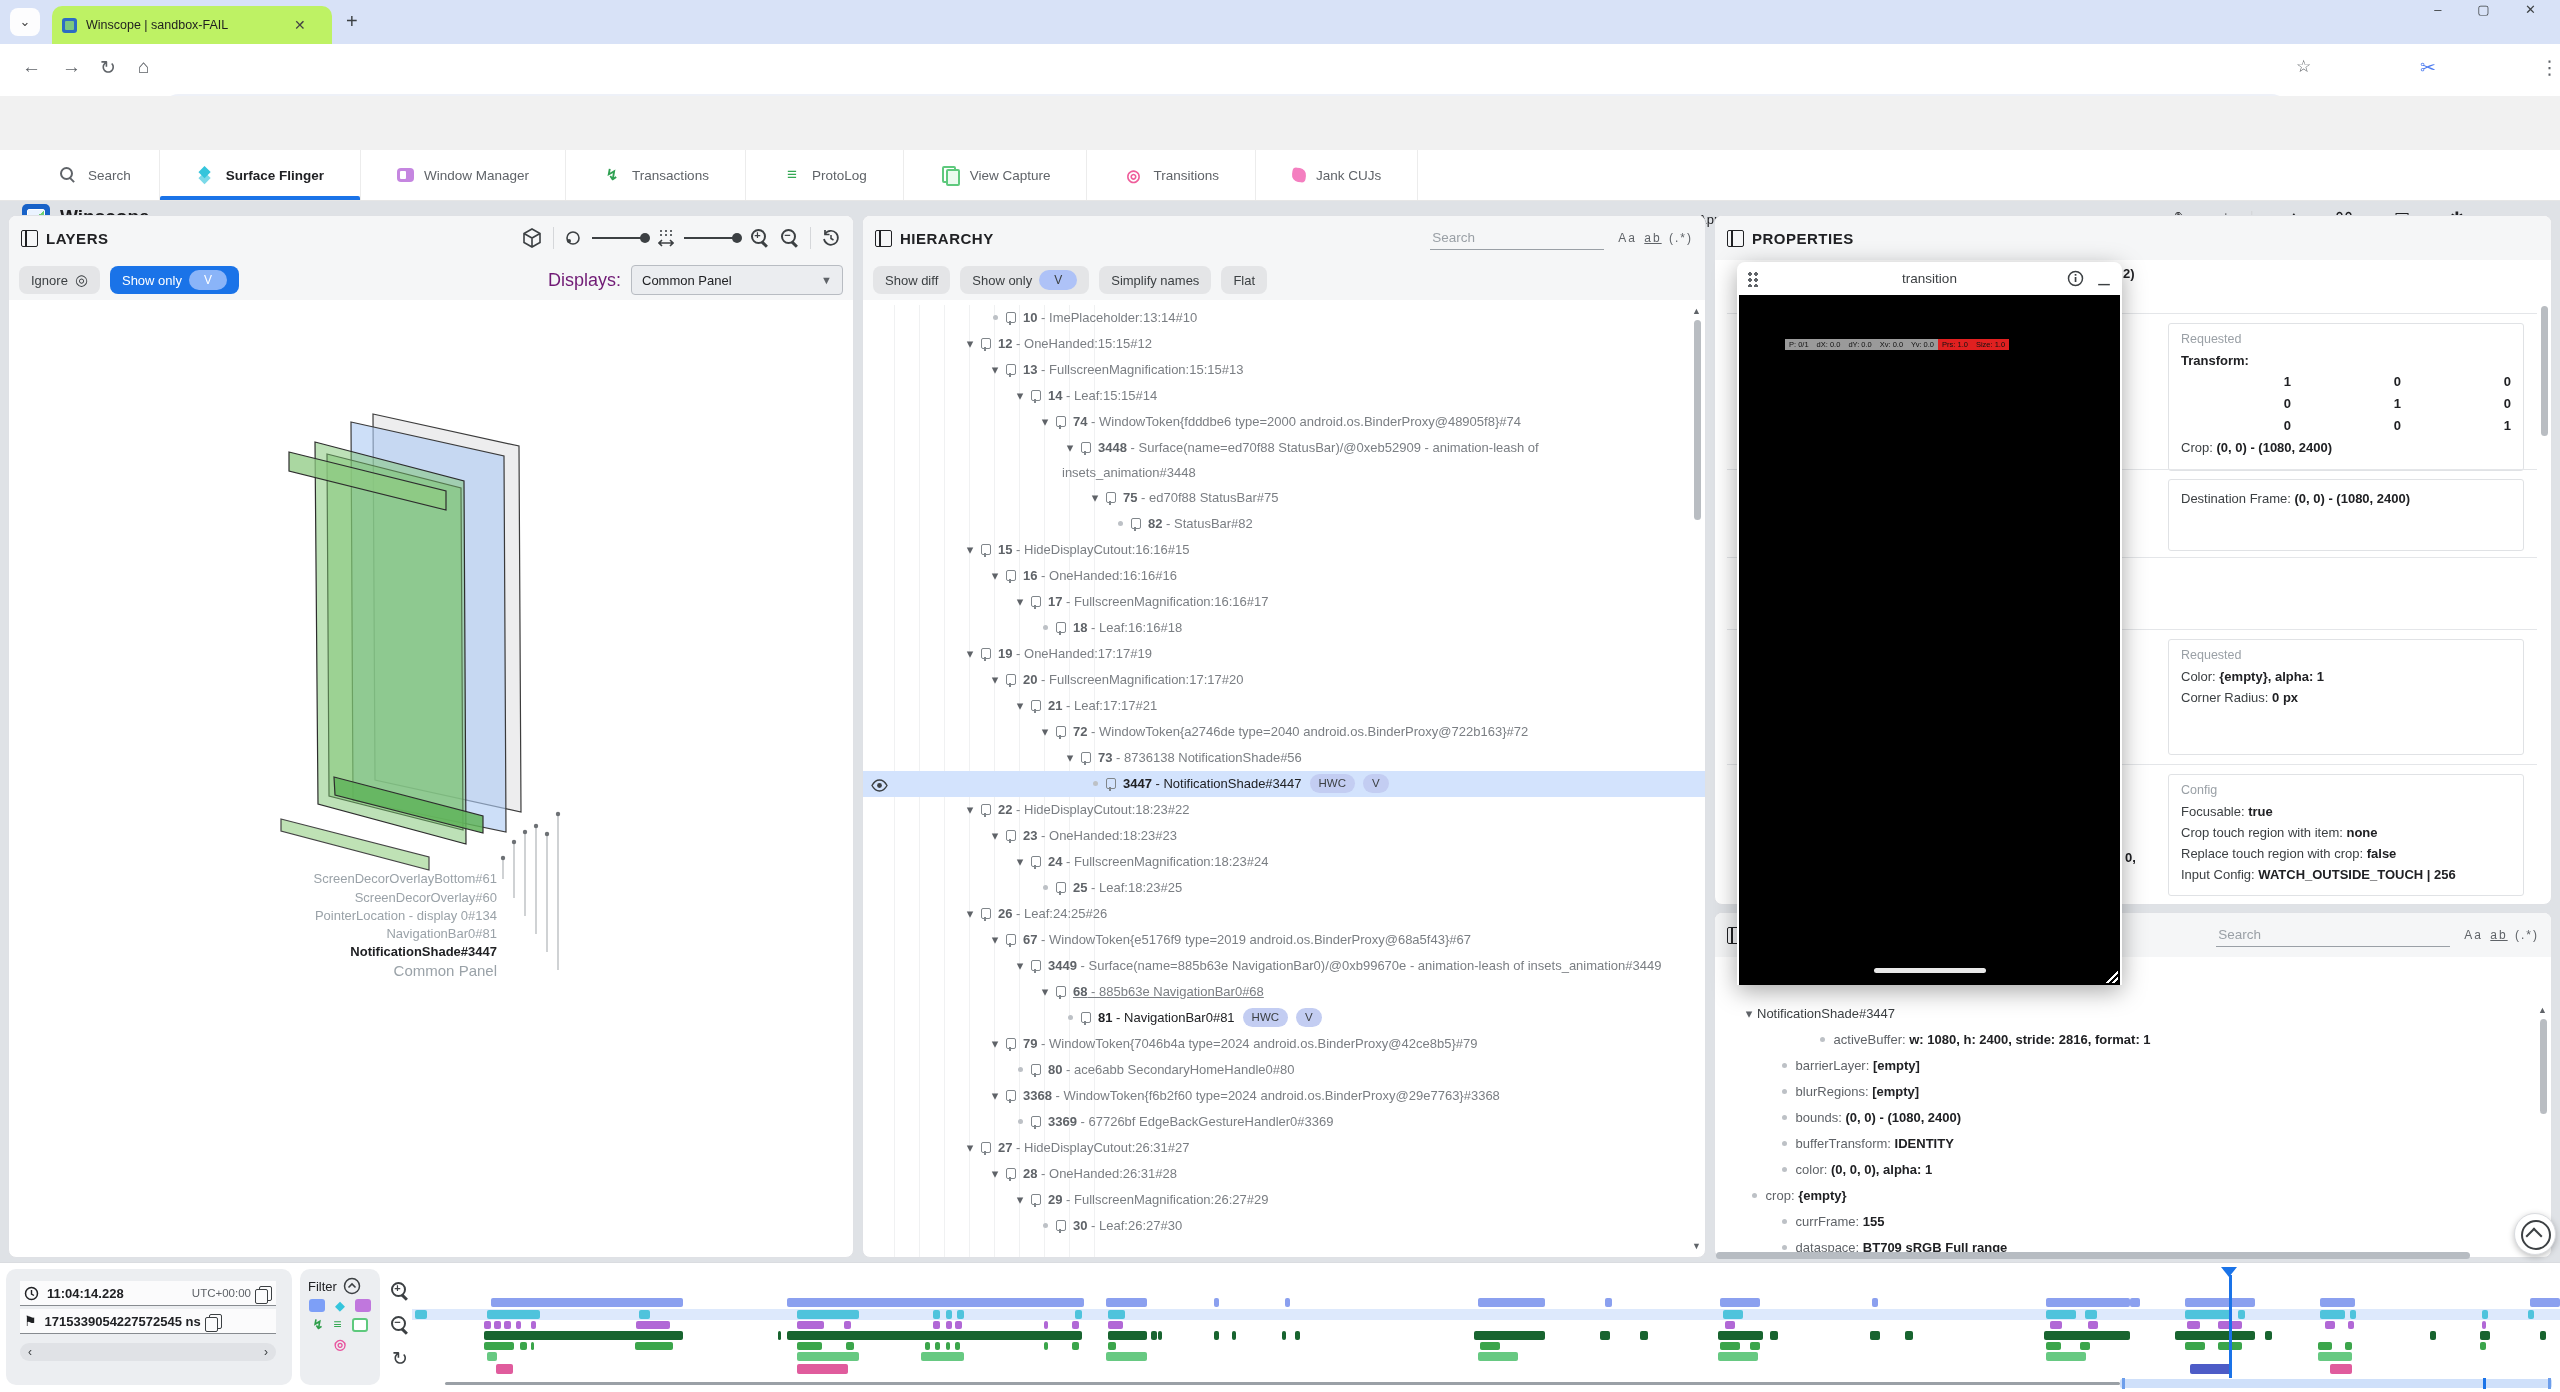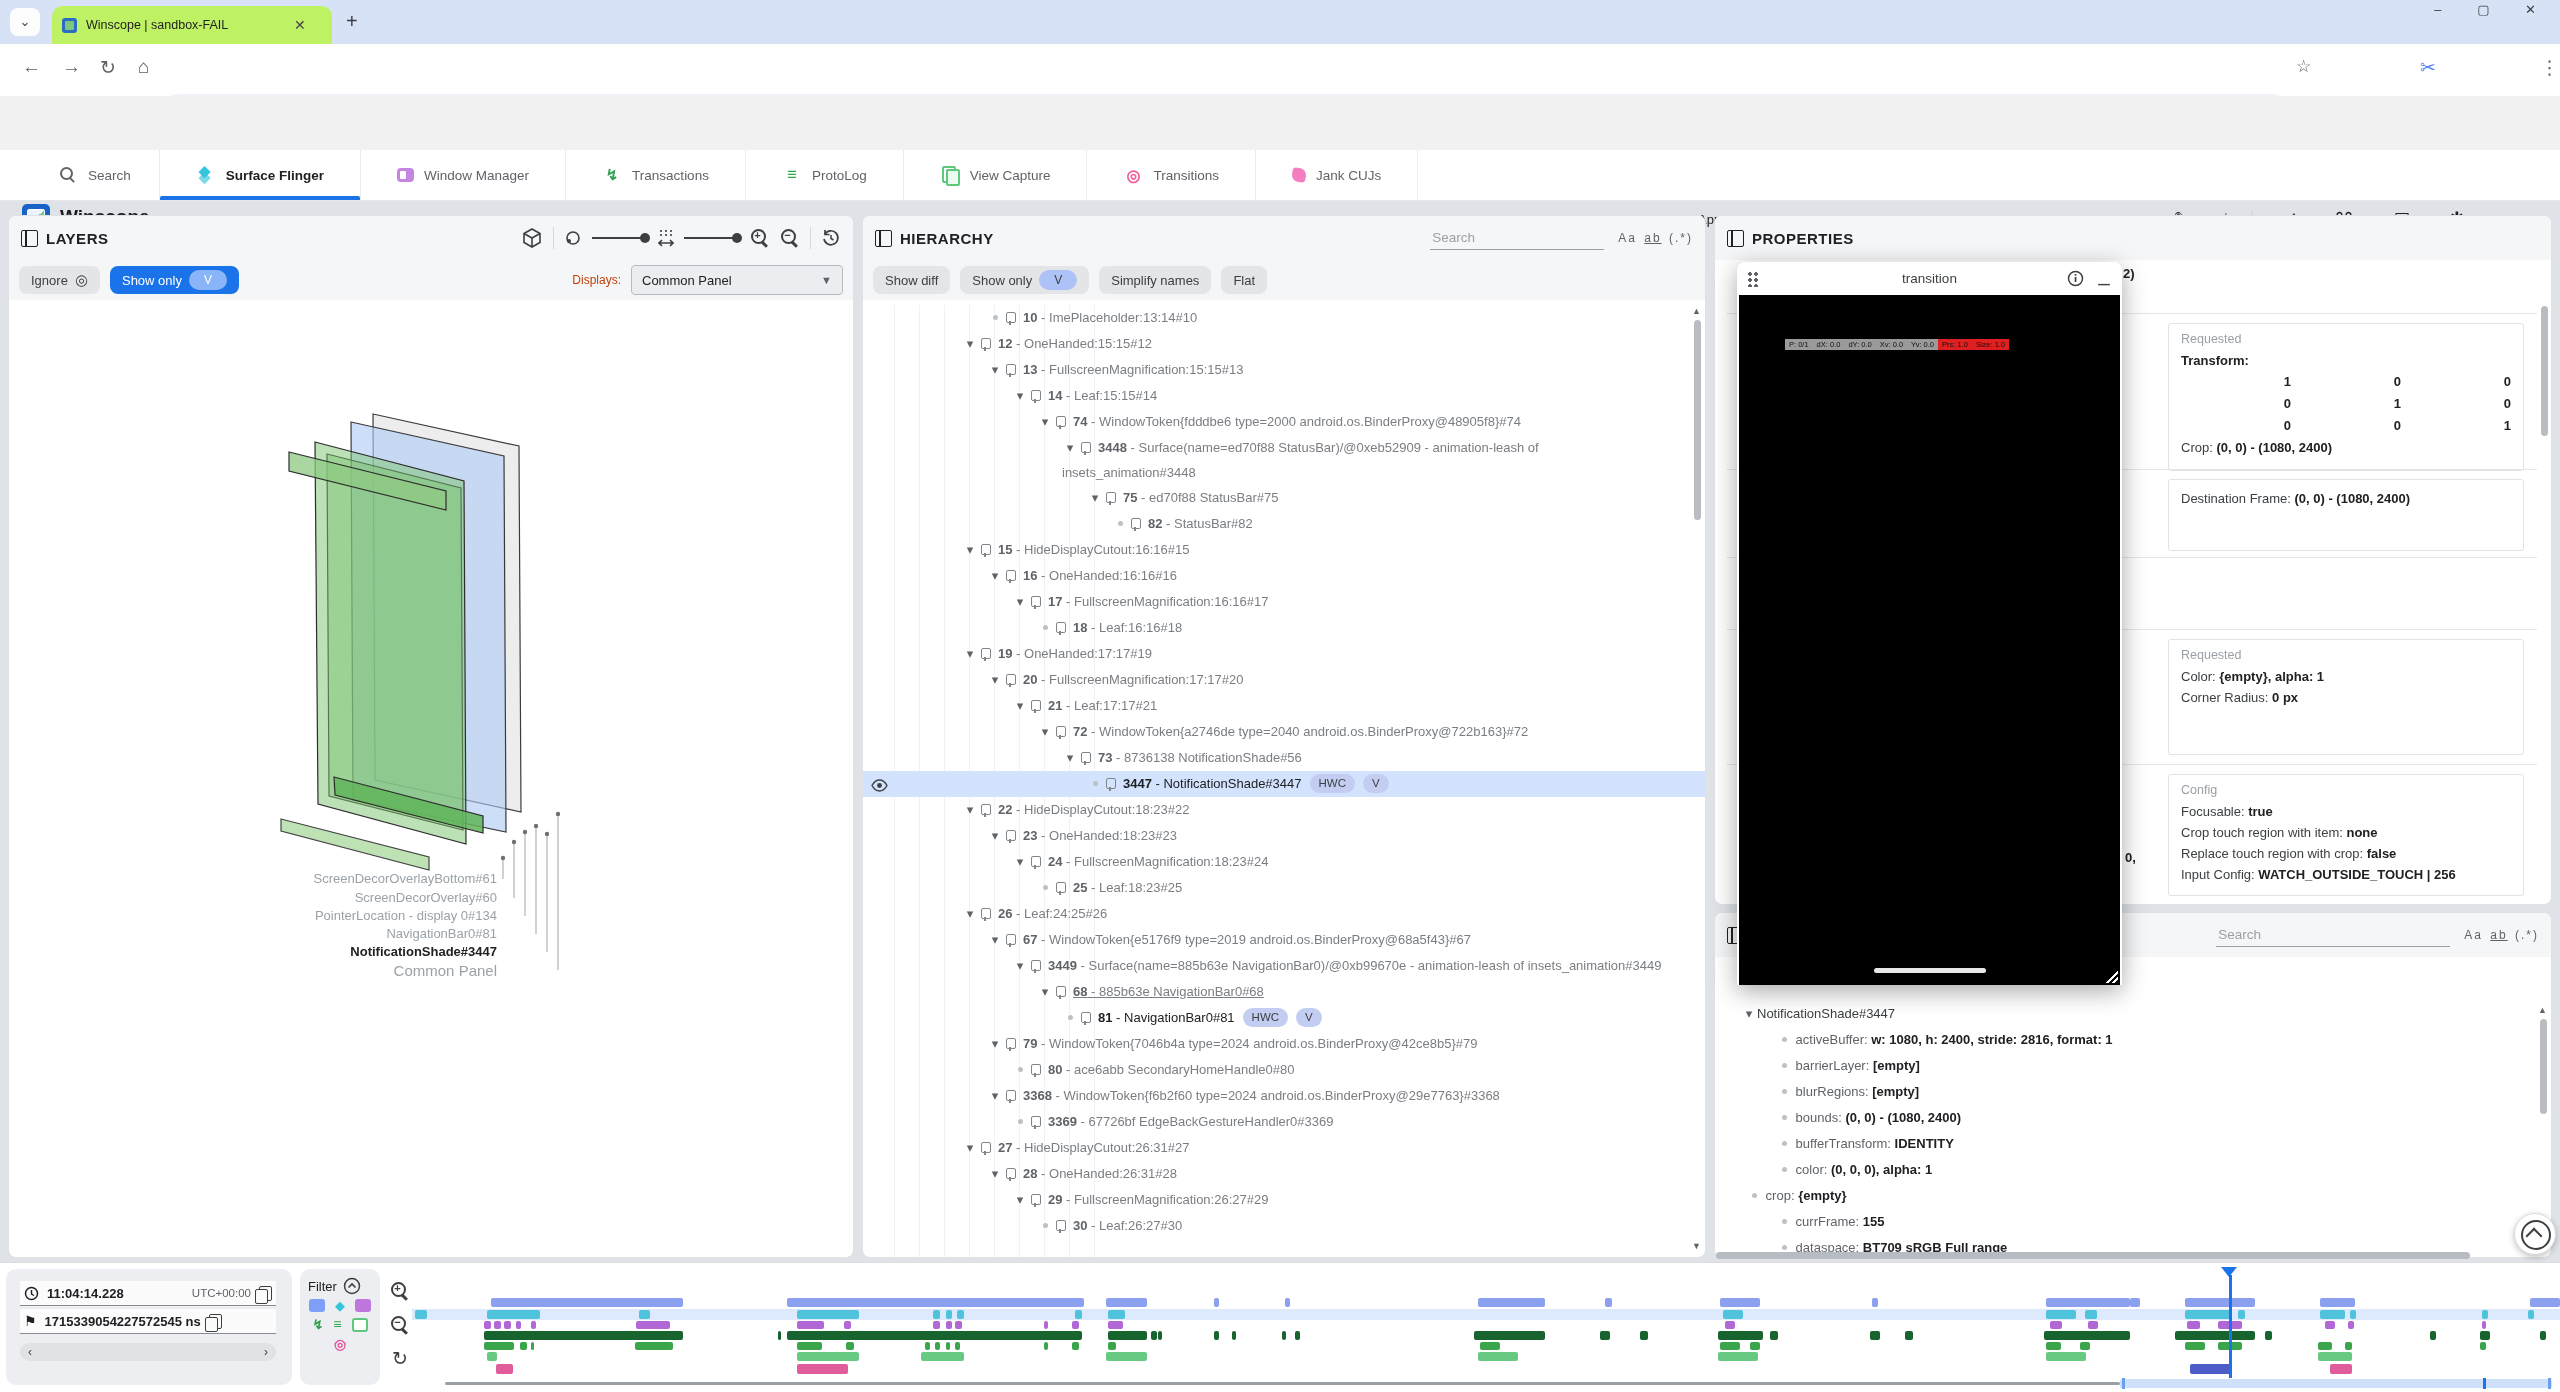--- a/index.html
+++ b/index.html
@@ -252,21 +252,21 @@
     </div>
     <div class="pillrow">
       <span class="pill">
           <span>Ignore</span>
           <span style="font-size:15px">◎</span>
         </span>
       <span class="pill blue">
           <span>Show only</span>
           <span class="badge">V</span>
         </span>
-      <span style="margin-left:auto;font-size:12px;color:#c2410c">Displays:</span>
+      <span style="margin-left:auto;font-size:18px;color:#701a75">Displays:</span>
       <span style="width:190px;height:28px;background:#ebedf0;border:1px solid #b8bcc2;border-radius:4px;display:inline-flex;align-items:center;padding:0 10px;font-size:13px;color:#202124;">
         <span>Common Panel</span>
           <span style="margin-left:auto;color:#5f6368;font-size:11px">▼</span>
       </span>
     </div>
     <svg id="scene" width="844" height="956" style="position:absolute;left:0;top:86px">
         <polygon points="364,112 510,144 512,510 366,478" fill="#ededee" stroke="#3c3c3c" stroke-width="1.2"></polygon>
         <polygon points="342,120 495,154 497,530 344,498" fill="rgba(174,203,244,0.62)" stroke="#3a3a3a" stroke-width="1.2"></polygon>
         <polygon points="318,152 452,186 454,528 320,494" fill="rgba(124,196,112,0.5)" stroke="#2d2d2d" stroke-width="1.2"></polygon>
         <polygon points="306,140 455,179 457,542 309,502" fill="rgba(124,196,112,0.5)" stroke="#2d2d2d" stroke-width="1.2"></polygon>
@@ -435,21 +435,21 @@
   <div class="card" style="left:1714px;top:912px;width:838px;height:346px;">
     <div class="cardhead">
       <span class="collic"></span>
       <div class="searchfield">
         <span class="searchinput" style="width:230px">Search</span>
         <span class="sicons">Aa <u>ab</u> (.*)</span>
       </div>
     </div>
     <div class="proptree" id="ptree">
         <div class="prow" style="padding-left: 26px; color: rgb(60, 64, 67);"><span class="tprefix">▾</span><span>NotificationShade#3447</span></div>
-        <div class="prow" style="padding-left: 62px;"><span class="dot"></span><span> activeBuffer: </span><b>w: 1080, h: 2400, stride: 2816, format: 1</b></div>
+        <div class="prow" style="padding-left: 100px;"><span class="dot"></span><span> activeBuffer: </span><b>w: 1080, h: 2400, stride: 2816, format: 1</b></div>
         <div class="prow" style="padding-left: 62px;"><span class="dot"></span><span> barrierLayer: </span><b>[empty]</b></div>
         <div class="prow" style="padding-left: 62px;"><span class="dot"></span><span> blurRegions: </span><b>[empty]</b></div>
         <div class="prow" style="padding-left: 62px;"><span class="dot"></span><span> bounds: </span><b>(0, 0) - (1080, 2400)</b></div>
         <div class="prow" style="padding-left: 62px;"><span class="dot"></span><span> bufferTransform: </span><b>IDENTITY</b></div>
         <div class="prow" style="padding-left: 62px;"><span class="dot"></span><span> color: </span><b>(0, 0, 0), alpha: 1</b></div>
         <div class="prow" style="padding-left: 32px;"><span class="dot"></span><span> crop: </span><b>{empty}</b></div>
         <div class="prow" style="padding-left: 62px;"><span class="dot"></span><span> currFrame: </span><b>155</b></div>
         <div class="prow" style="padding-left: 62px;"><span class="dot"></span><span> dataspace: </span><b>BT709 sRGB Full range</b></div>
       </div>
     <span class="sarrow" style="right:4px;top:92px">▲</span>

